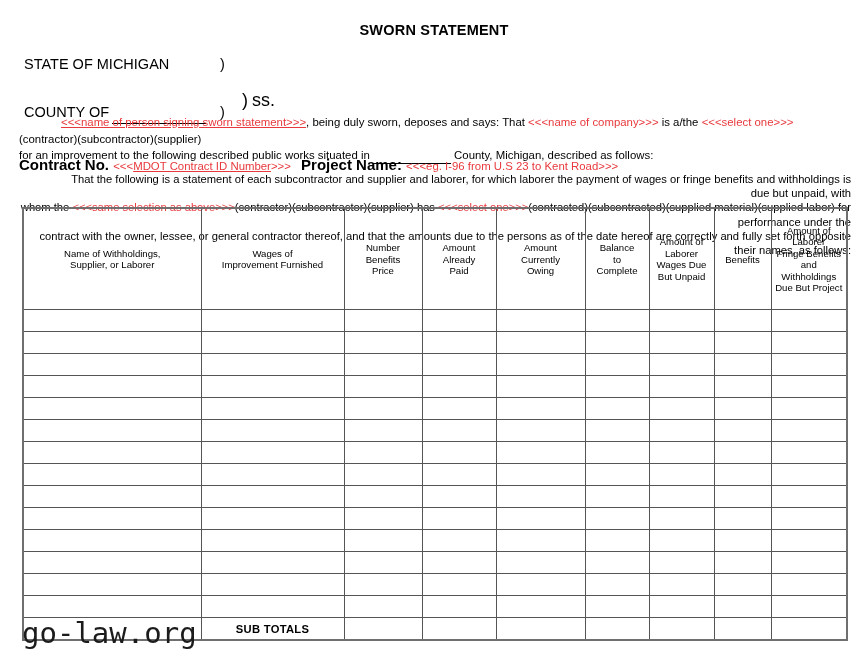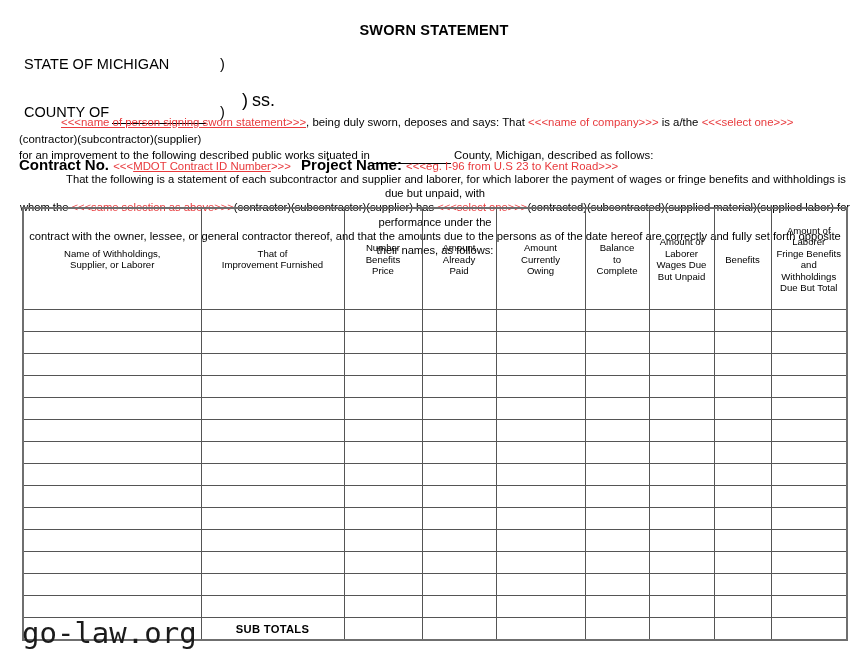--- a/index.html
+++ b/index.html
@@ -117,21 +117,21 @@
   }
 
   
   .para2 {
     position: absolute;
     top: 172px;
     left: 19px;
     width: 832px;
     font-size: 11.2px;
     line-height: 14.2px;
-    text-align: center;
+    text-align: right;
   }
   .para2 .indent { display: inline-block; width: 42px; }
 
   
   .tbl-wrap {
     position: absolute;
     top: 207px;
     left: 22px;
     width: 824px;
   }
@@ -231,21 +231,21 @@
           <col style="width: 57px;">
           <col style="width: 76px;">
         </colgroup>
       <thead>
         <tr id="header-row">
             <th>
               <div>Name of Withholdings,</div>
               <div>Supplier, or Laborer</div>
             </th>
             <th>
-              <div>That of</div>
+              <div>Wages of</div>
               <div>Improvement Furnished</div>
             </th>
             <th>
               <div>Number</div>
               <div>Benefits</div>
               <div>Price</div>
             </th>
             <th>
               <div>Amount</div>
               <div>Already</div>
@@ -267,21 +267,21 @@
               <div>Wages Due</div>
               <div>But Unpaid</div>
             </th>
             <th>
               <div>Benefits</div>
             </th>
             <th>
               <div>Amount of Laborer</div>
               <div>Fringe Benefits</div>
               <div>and Withholdings</div>
-              <div>Due But Total</div>
+              <div>Due But Project</div>
             </th>
           </tr>
       </thead>
       <tbody id="table-body">
           <tr>
             <td></td>
             <td></td>
             <td></td>
             <td></td>
             <td></td>

